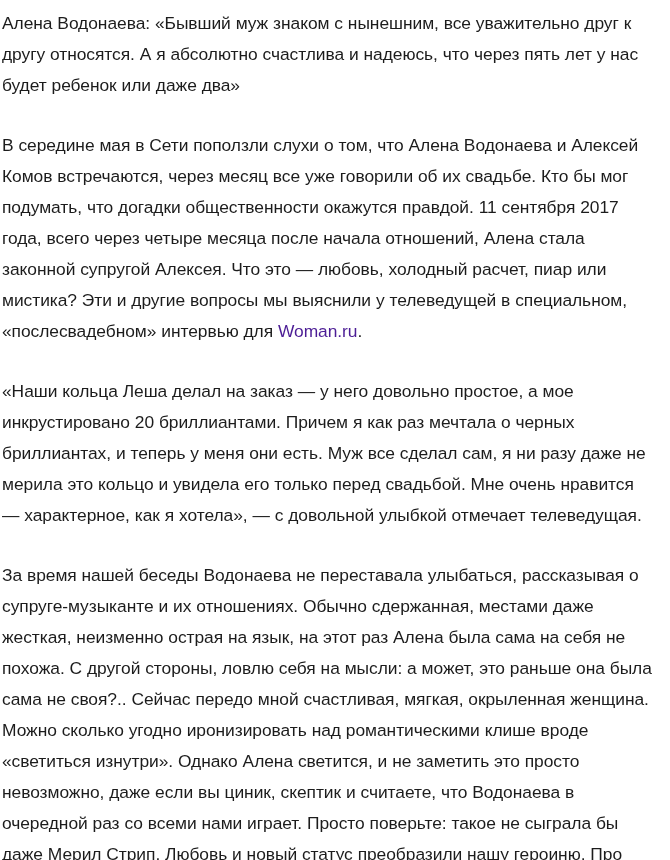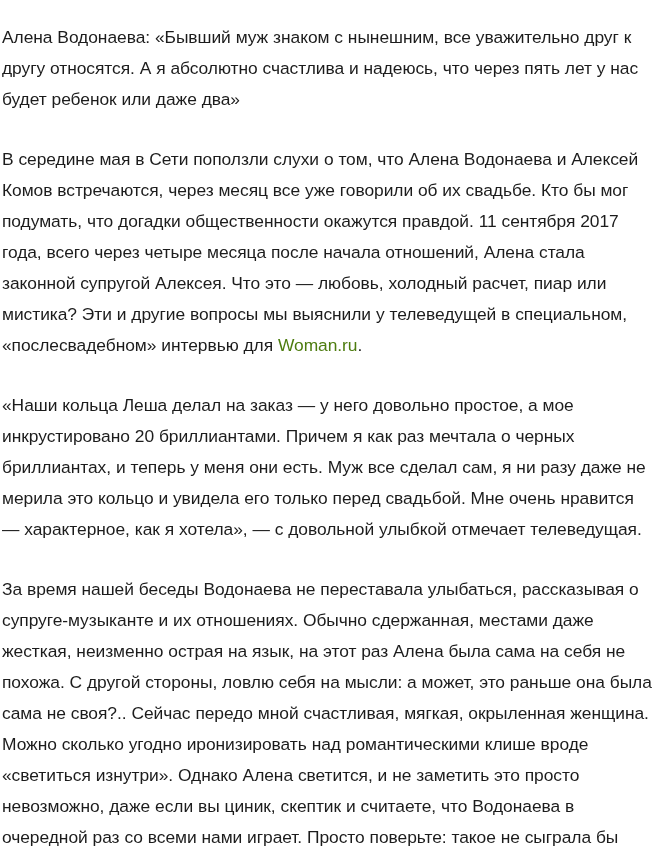--- a/index.html
+++ b/index.html
@@ -24,27 +24,27 @@
   .para {
     margin: 0 0 29px 0;
     font-size: 17.4px;
     line-height: 31px;
     letter-spacing: -0.05px;
     word-spacing: 0.1px;
     text-align: left;
     color: #1c1c1c;
   }
   .para.lead {
-    margin-top: 22px;
+    margin-top: 8px;
   }
   .para:last-child {
     margin-bottom: 0;
   }
   a.inline-link {
-    color: #4d7c0f;
+    color: #4c1d95;
     text-decoration: none;
   }
 </style>
 </head>
 <body>
 
 <article id="article">
 
   <p class="para lead">Алена Водонаева: «Бывший муж знаком с нынешним, все уважительно друг к другу относятся. А я абсолютно счастлива и надеюсь, что через пять лет у нас будет ребенок или даже два»</p>
 

